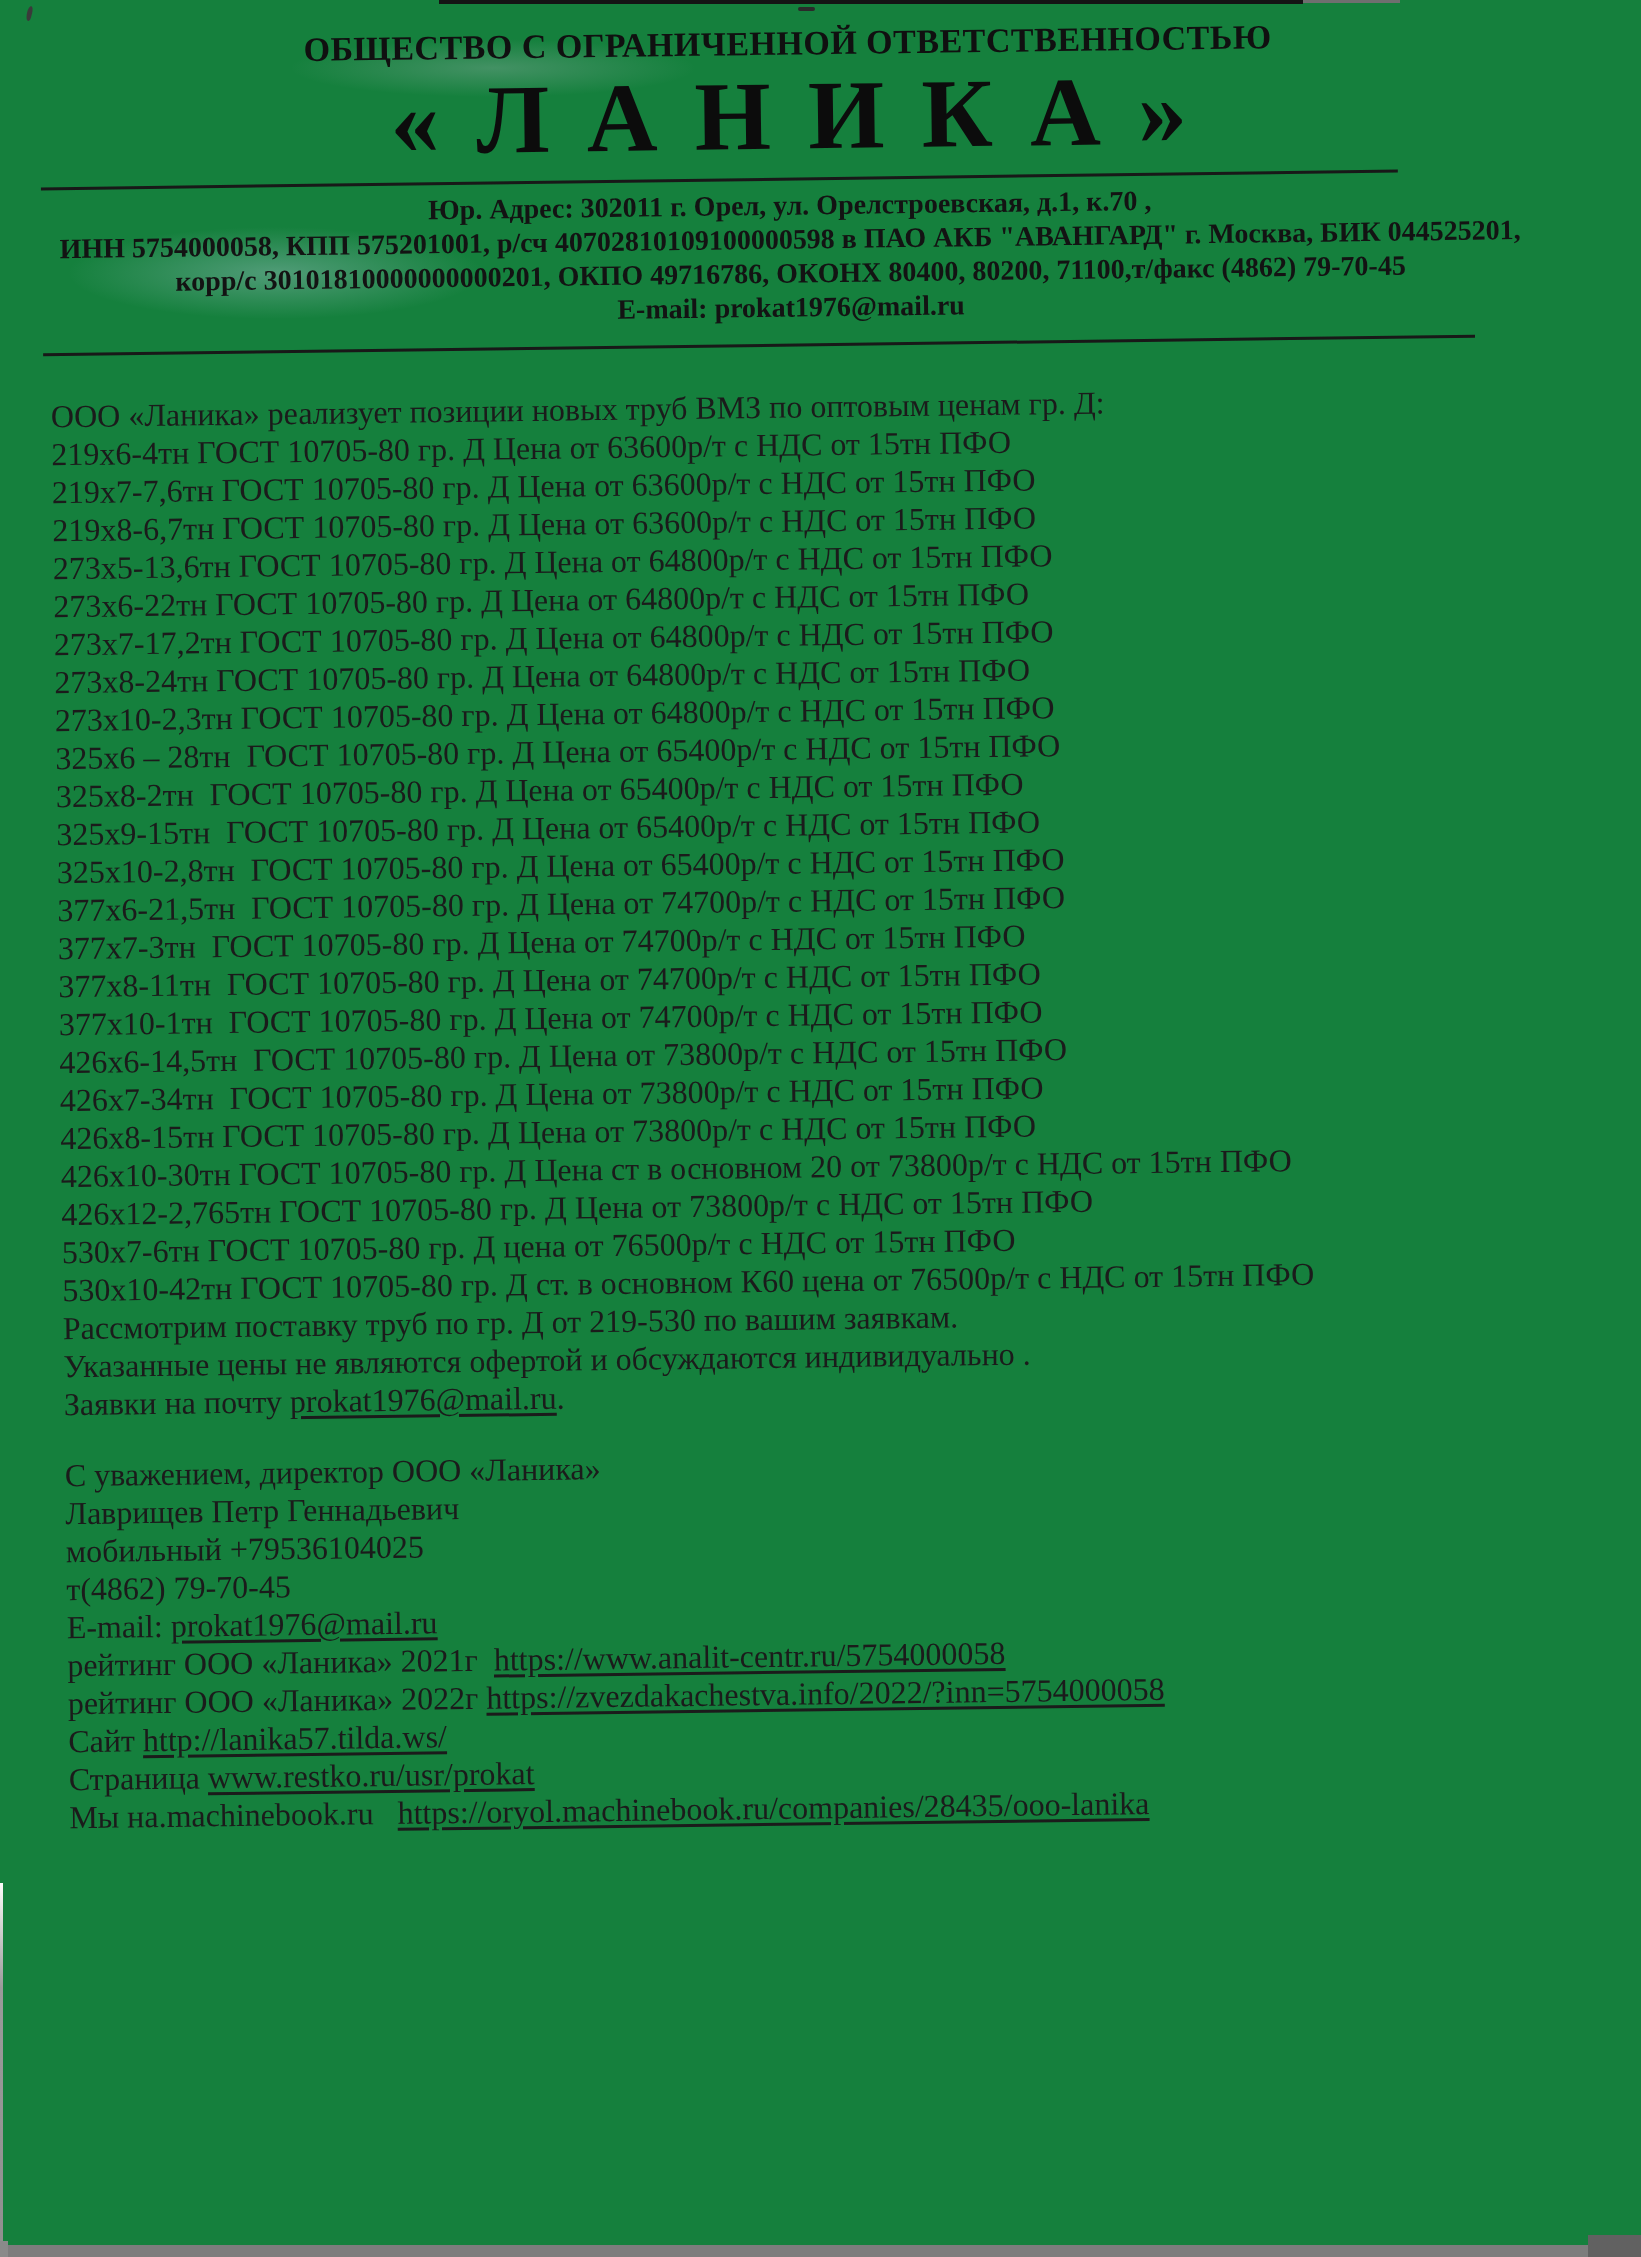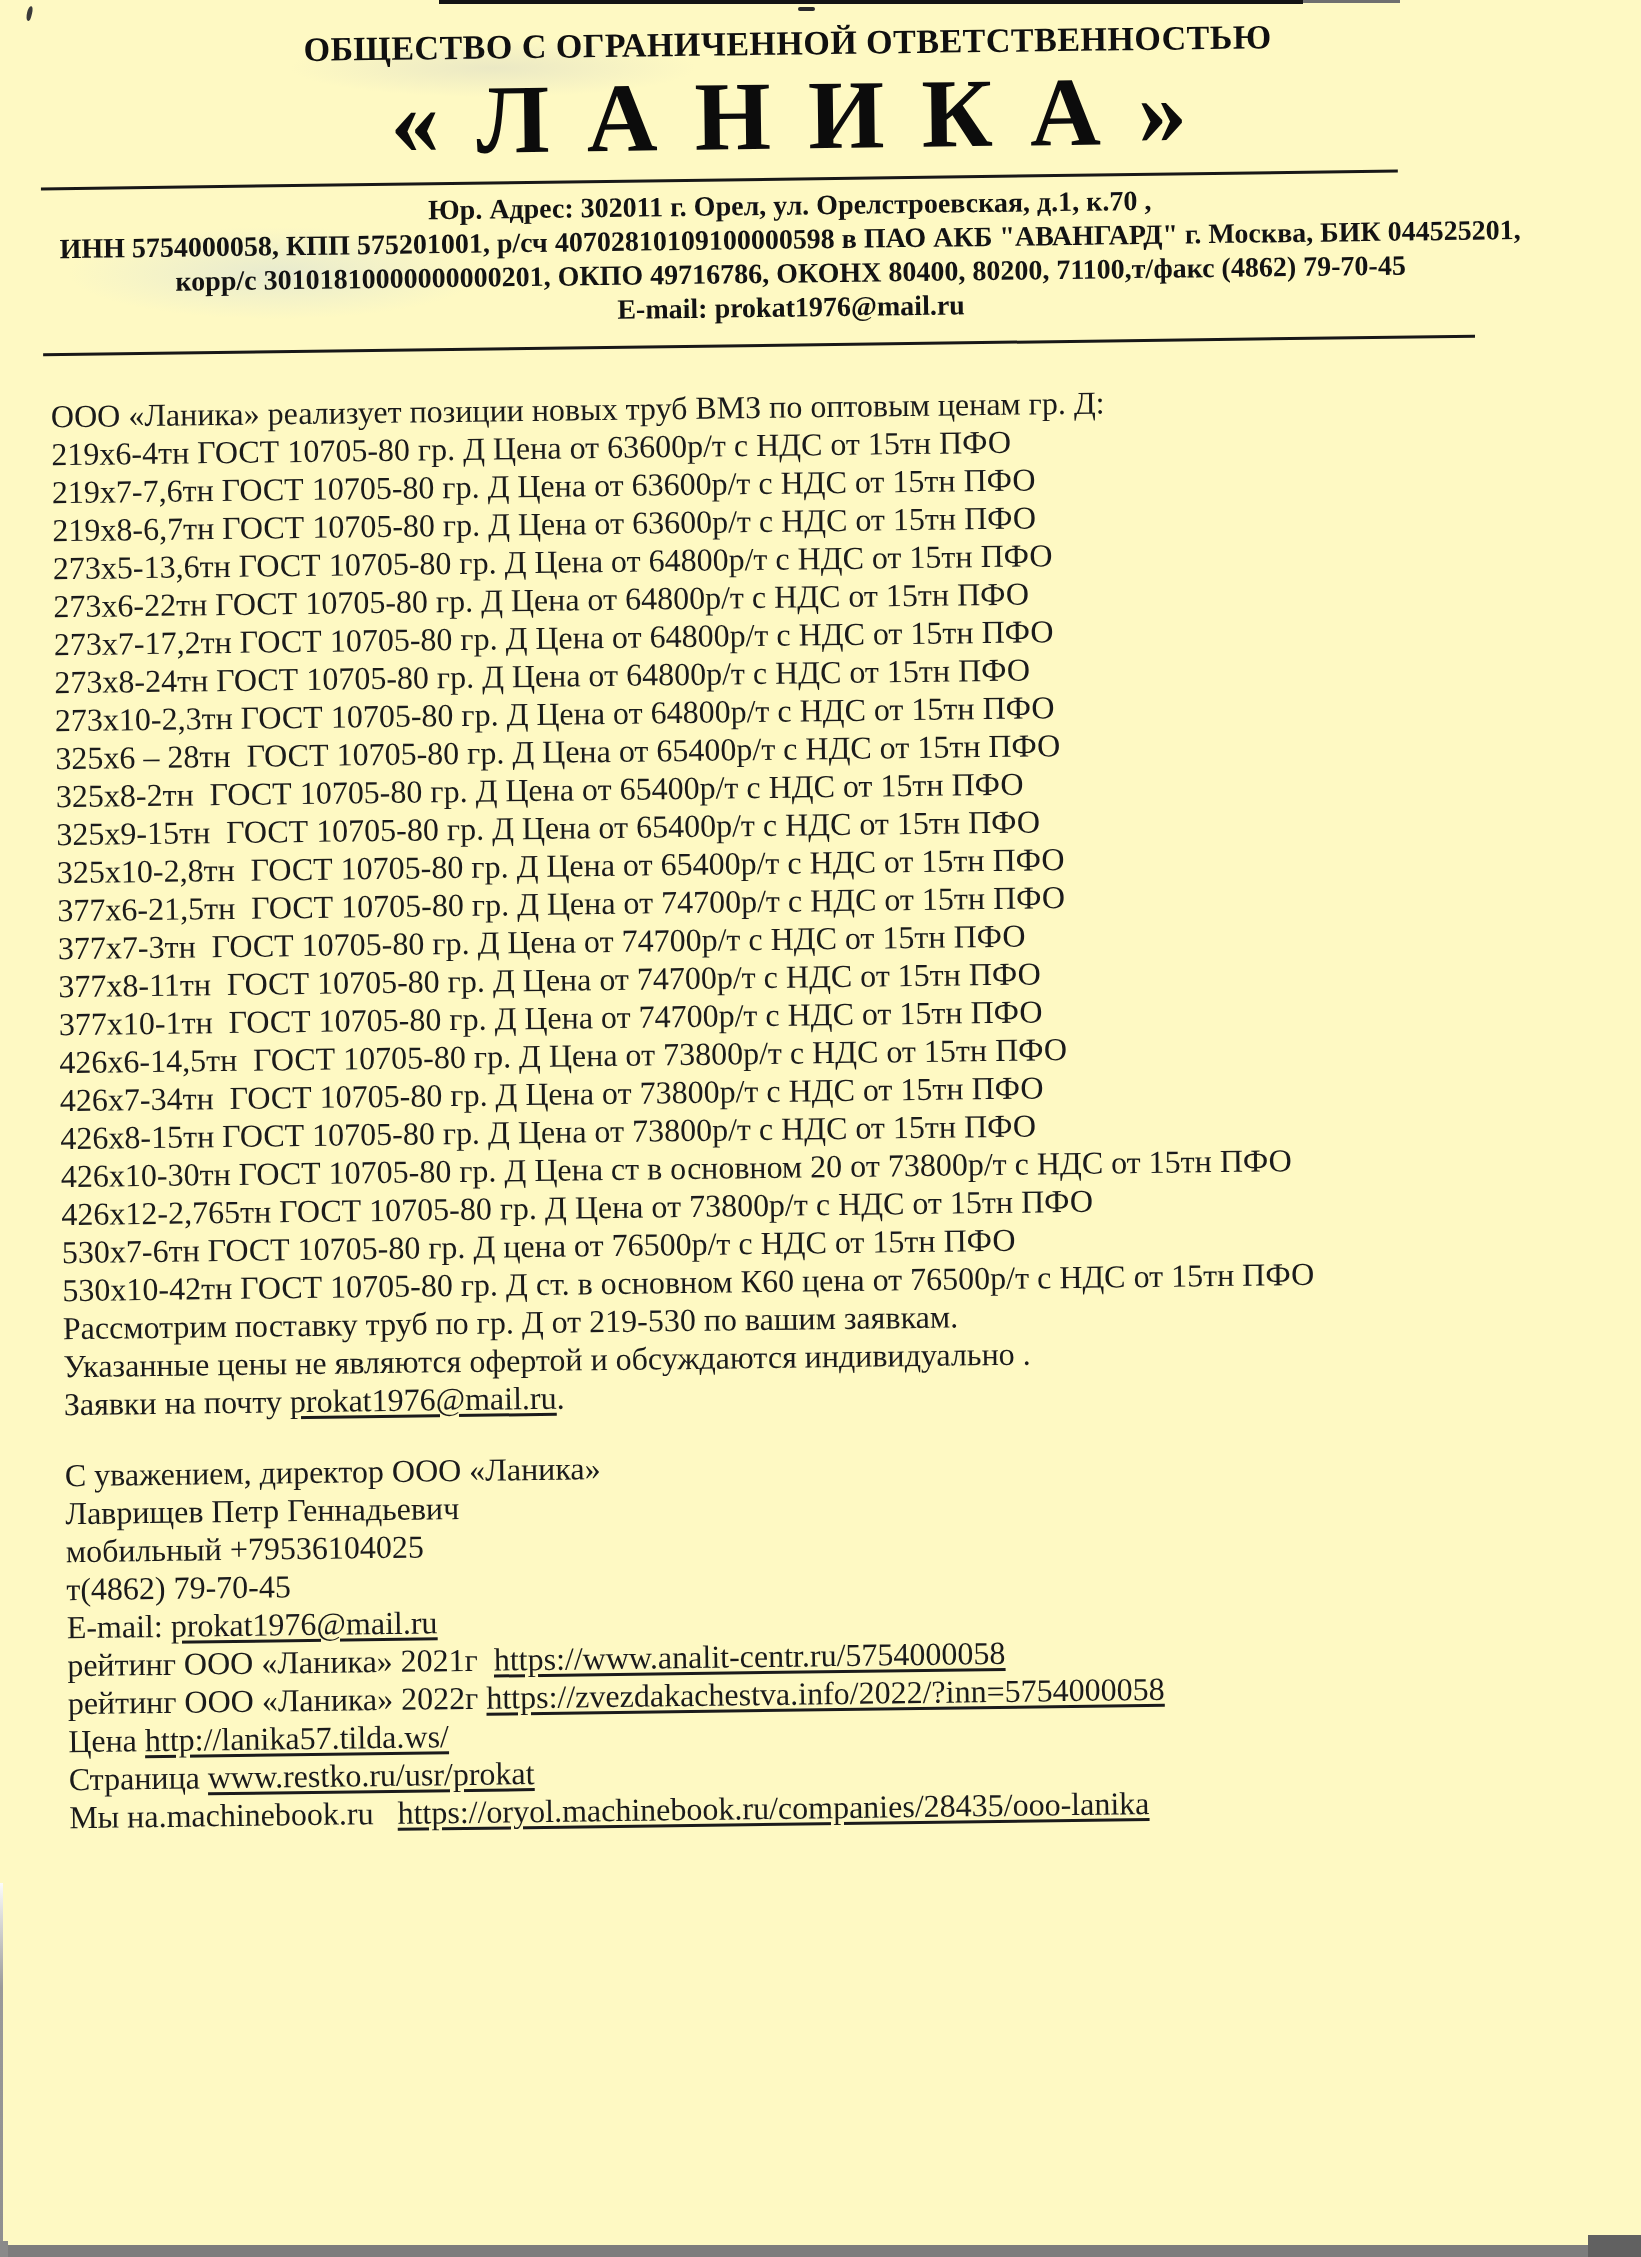--- a/index.html
+++ b/index.html
@@ -4,21 +4,21 @@
 <style>
   html, body {
     margin: 0;
     padding: 0;
     background: #ffffff;
   }
   .sheet {
     position: relative;
     width: 1641px;
     height: 2257px;
-    background: #fef9c3;
+    background: #15803d;
     overflow: hidden;
     font-family: "Liberation Serif", "DejaVu Serif", serif;
     color: #1b1b1b;
   }
   
   .top-strip {
     position: absolute; left: 439px; top: 0; width: 864px; height: 3.9px;
     background: #141414;
   }
   .top-strip-tail {
@@ -173,21 +173,21 @@
     </main>
 
     <section class="signature">
       <p class="line">С уважением, директор ООО «Ланика»</p>
       <p class="line">Лаврищев Петр Геннадьевич</p>
       <p class="line">мобильный +79536104025</p>
       <p class="line">т(4862) 79-70-45</p>
       <p class="line"><span>E-mail: </span><span class="u">prokat1976@mail.ru</span></p>
       <p class="line"><span>рейтинг ООО «Ланика» 2021г  </span><span class="u">https://www.analit-centr.ru/5754000058</span></p>
       <p class="line"><span>рейтинг ООО «Ланика» 2022г </span><span class="u">https://zvezdakachestva.info/2022/?inn=5754000058</span></p>
-      <p class="line"><span>Цена </span><span class="u">http://lanika57.tilda.ws/</span></p>
+      <p class="line"><span>Сайт </span><span class="u">http://lanika57.tilda.ws/</span></p>
       <p class="line"><span>Страница </span><span class="u">www.restko.ru/usr/prokat</span></p>
       <p class="line"><span>Мы на.machinebook.ru   </span><span class="u">https://oryol.machinebook.ru/companies/28435/ooo-lanika</span></p>
     </section>
 
   </div>
 
   <div class="left-edge-line"></div>
   <div class="bottom-band"></div>
   <div class="bottom-band-right"></div>
   <div class="bottom-band-left"></div>

